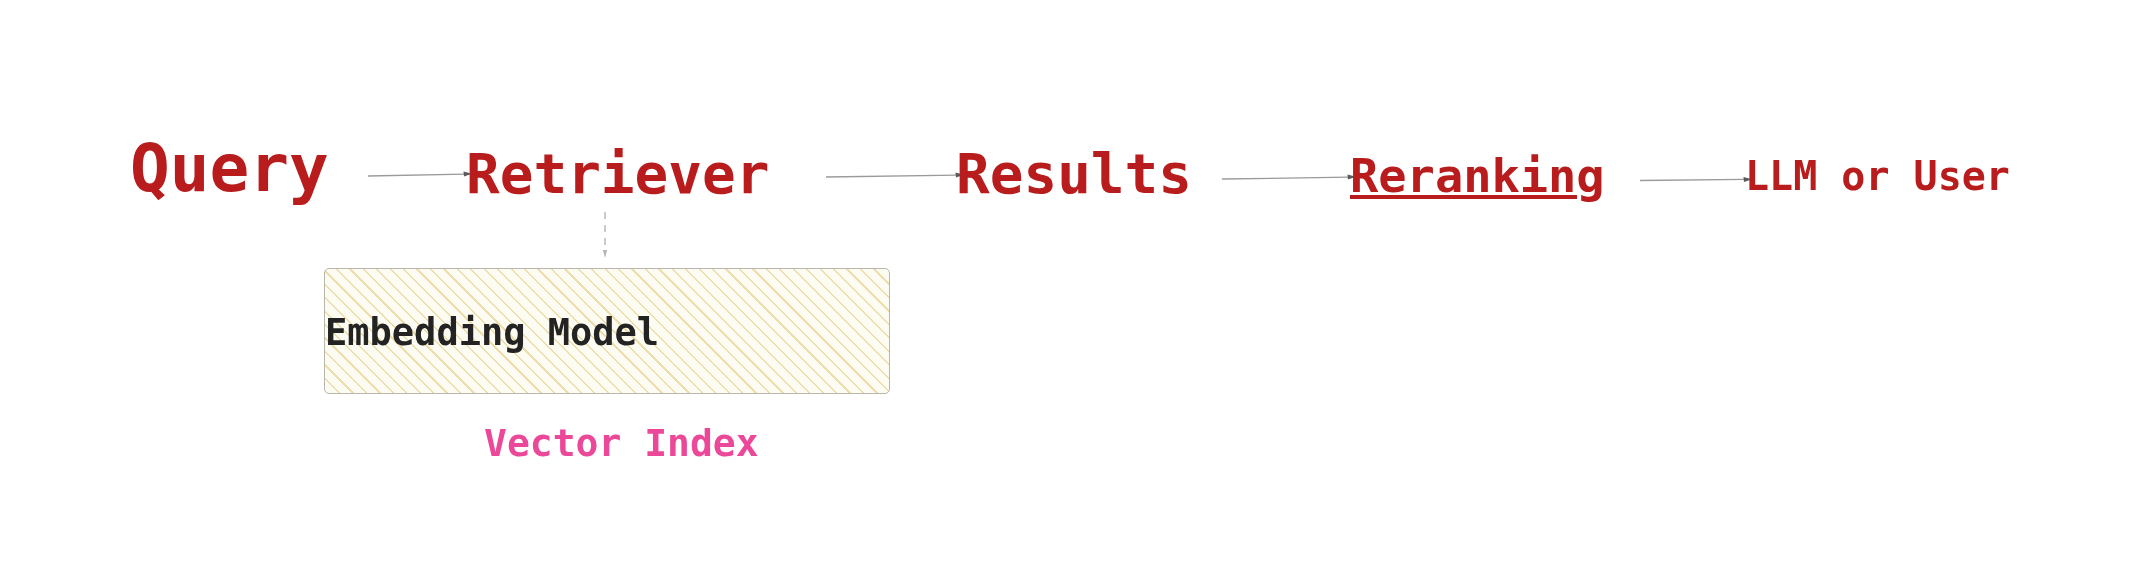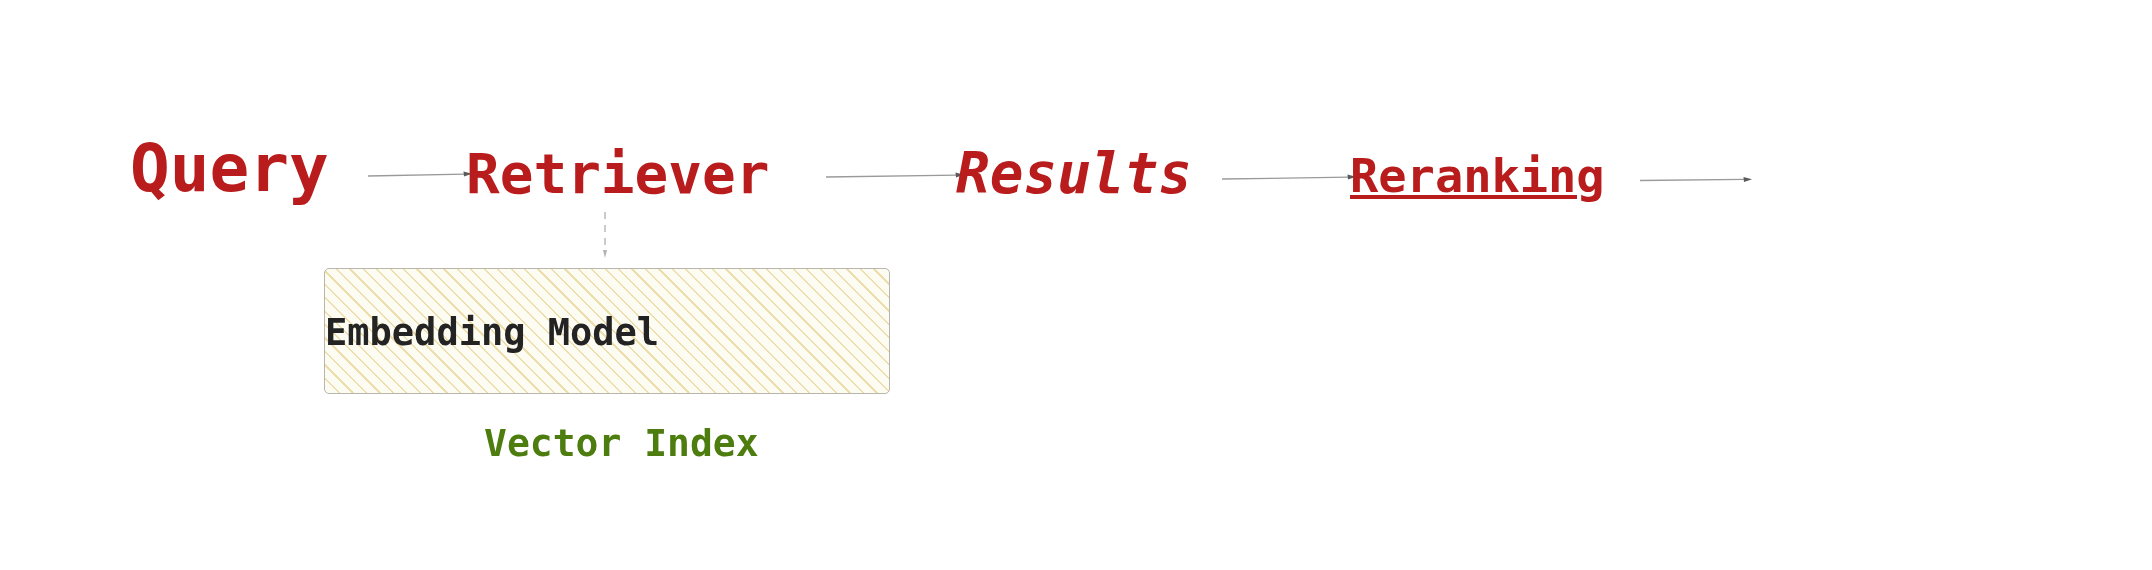--- a/index.html
+++ b/index.html
@@ -19,21 +19,21 @@
     position: absolute;
     color: #b91c1c;
     font-family: "DejaVu Sans Mono", "Liberation Mono", monospace;
     font-weight: 700;
     white-space: pre;
     letter-spacing: 0px;
     line-height: 1;
   }
   .node-query     { left: 130px;  top: 136px; font-size: 66px; }
   .node-retriever { left: 466px;  top: 146px; font-size: 56px; }
-  .node-results   { left: 956px;  top: 146px; font-size: 56px; font-style: italic; }
+  .node-results   { left: 956px;  top: 146px; font-size: 56px; }
   .node-rerank    { left: 1350px; top: 152px; font-size: 47px; text-decoration: underline; }
   .node-llmuser   { left: 1745px; top: 156px; font-size: 40px; }
 
   .connector {
     position: absolute;
     height: 12px;
   }
   .connector svg { display: block; }
 
   .conn-1 { left: 368px;  top: 169px; width: 104px; }
@@ -78,21 +78,21 @@
     line-height: 1;
     white-space: pre;
     position: relative;
     top: 1px;
   }
 
   .vector-index-label {
     position: absolute;
     left: 484px;
     top: 424px;
-    color: #4d7c0f;
+    color: #ec4899;
     font-family: "DejaVu Sans Mono", "Liberation Mono", monospace;
     font-weight: 700;
     font-size: 38px;
     line-height: 1;
     white-space: pre;
   }
 </style>
 </head>
 <body>
 
@@ -127,20 +127,21 @@
 
   <div class="node-label node-rerank">Reranking</div>
 
   <div class="connector conn-4">
     <svg width="112" height="12" viewBox="0 0 112 12">
       <line x1="0" y1="6.5" x2="105" y2="5.4" stroke="#9a9a9a" stroke-width="1.3"></line>
       <path d="M 112 5.2 L 103.5 3 L 104 8 Z" fill="#5a5a5a"></path>
     </svg>
   </div>
 
+  <div class="node-label node-llmuser">LLM or User</div>
 
   <div class="vconnector">
     <svg width="8" height="46" viewBox="0 0 8 46">
       <line x1="4" y1="0" x2="4" y2="38" stroke="#b4b4b4" stroke-width="1.4" stroke-dasharray="7,6"></line>
       <path d="M 4 46 L 1.9 38 L 6.1 38 Z" fill="#b4b4b4"></path>
     </svg>
   </div>
 
   <div class="embed-box">
     <span class="embed-box-label">Embedding Model</span>

